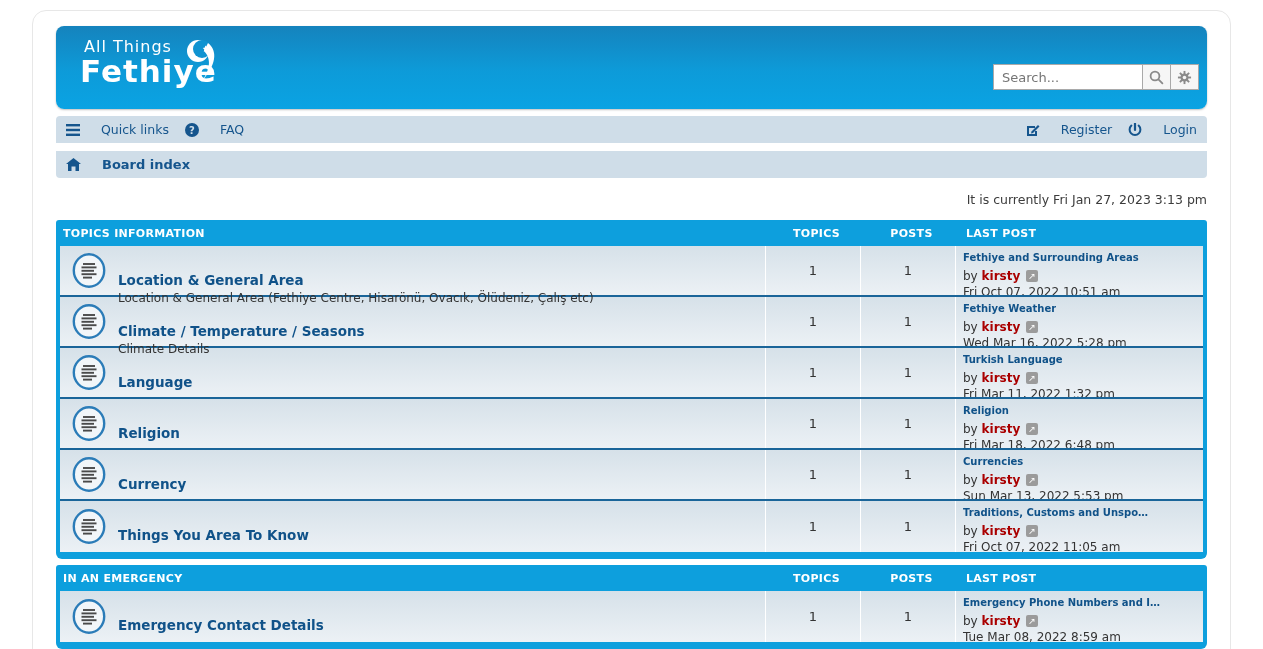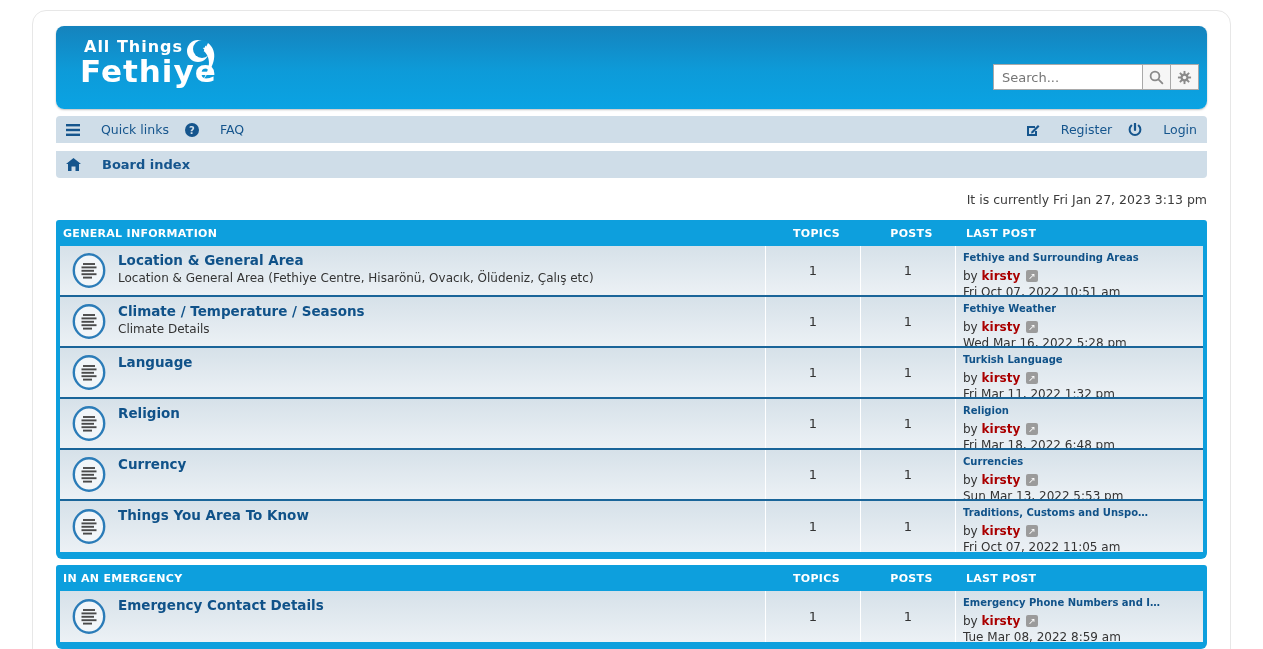--- a/index.html
+++ b/index.html
@@ -6,21 +6,21 @@
   html,body { width:1263px; height:649px; overflow:hidden; background:#fff;
     font-family:"DejaVu Sans","Liberation Sans",sans-serif; }
   .page-wrap { position:absolute; left:32px; top:10px; width:1199px; height:700px;
     background:#fff; border:1px solid #e7e7e7; border-radius:14px; padding:15px 23px; }
 
   
   .site-header { position:relative; height:83px; border-radius:8px;
     background:linear-gradient(180deg,#1583bd 0%,#0d9bd9 55%,#0aa3e3 100%);
     box-shadow:0 1px 2px rgba(0,0,0,.25); }
   .logo { position:absolute; left:24px; top:11px; color:#fff; cursor:pointer; }
-  .logo-line1 { display:block; font-size:16px; font-weight:bold; letter-spacing:1px; margin-left:4px; }
+  .logo-line1 { display:block; font-size:16px; font-weight:normal; letter-spacing:1px; margin-left:4px; }
   .logo-line2 { display:block; font-size:31px; font-weight:bold; letter-spacing:1px; line-height:30px; }
   .crescent-svg { position:absolute; left:98px; top:-2px; }
   .search-area { position:absolute; right:8px; top:38px; display:flex; }
   .search-input { width:150px; height:26px; border:1px solid #a9a9a9; padding:0 8px;
     font-size:13px; color:#333; font-family:inherit; outline:none; background:#fff; }
   .search-btn { width:28px; height:26px; border:1px solid #a9a9a9; border-left:none;
     background:#f6f6f6; display:flex; align-items:center; justify-content:center; cursor:pointer; }
 
   
   .navbar { height:27px; background:#cfdde8; display:flex; align-items:center;
@@ -41,21 +41,21 @@
   .name-col { flex:1; padding-left:7px; }
   .col-topics,.col-posts { width:95px; text-align:center; }
   .col-last { width:248px; padding-left:7px; }
   .section-body { border-left:4px solid #0d9fdd; border-right:4px solid #0d9fdd;
     border-bottom:7px solid #0d9fdd; border-radius:0 0 6px 6px; }
   .forum-row { display:flex; height:51px; background:linear-gradient(180deg,#d6e1e9,#ecf1f5);
     border-bottom:2px solid #1a6599; }
   .forum-row:last-child { border-bottom:none; }
   .row-main { flex:1; display:flex; min-width:0; }
   .icon-wrap { width:58px; display:flex; align-items:center; justify-content:center; }
-  .row-text { padding-top:4px; min-width:0; }
+  .row-text { padding-top:24px; min-width:0; }
   .forum-title { display:inline-block; font-size:13.5px; font-weight:bold; color:#105289;
     text-decoration:none; cursor:pointer; line-height:16px; }
   .forum-desc { font-size:12px; color:#333; margin-top:2px; line-height:14px; }
   .forum-desc:empty { display:none; }
   .cell-topics,.cell-posts { width:95px; border-left:1px solid #fff; display:flex;
     align-items:center; justify-content:center; font-size:13px; color:#333; }
   .cell-last { width:248px; border-left:1px solid #fff; padding:5px 6px 0 7px;
     font-size:12px; color:#333; line-height:1.32; overflow:hidden; }
   .lp-title { font-size:10px; font-weight:bold; color:#105289; text-decoration:none;
     cursor:pointer; white-space:nowrap; display:inline-block; max-width:234px; overflow:hidden; }
@@ -151,21 +151,21 @@
       </svg>
       <span>Board index</span>
     </span>
   </div>
 
   <div class="current-time">It is currently Fri Jan 27, 2023 3:13 pm</div>
 
   <div id="sections-host">
   <section class="forum-section">
     <div class="section-header">
-      <div class="name-col">GENERAL INFORMATION</div>
+      <div class="name-col">TOPICS INFORMATION</div>
       <div class="col-topics">TOPICS</div>
       <div class="col-posts">POSTS</div>
       <div class="col-last">LAST POST</div>
     </div>
     <div class="section-body">
   <div class="forum-row">
     <div class="row-main">
       <div class="icon-wrap">
         <svg width="36" height="37" viewBox="0 0 36 37">
           <ellipse cx="18" cy="18.5" rx="15.2" ry="16.2" fill="#f2f6f9" stroke="#2b7cb8" stroke-width="2.4"></ellipse>

